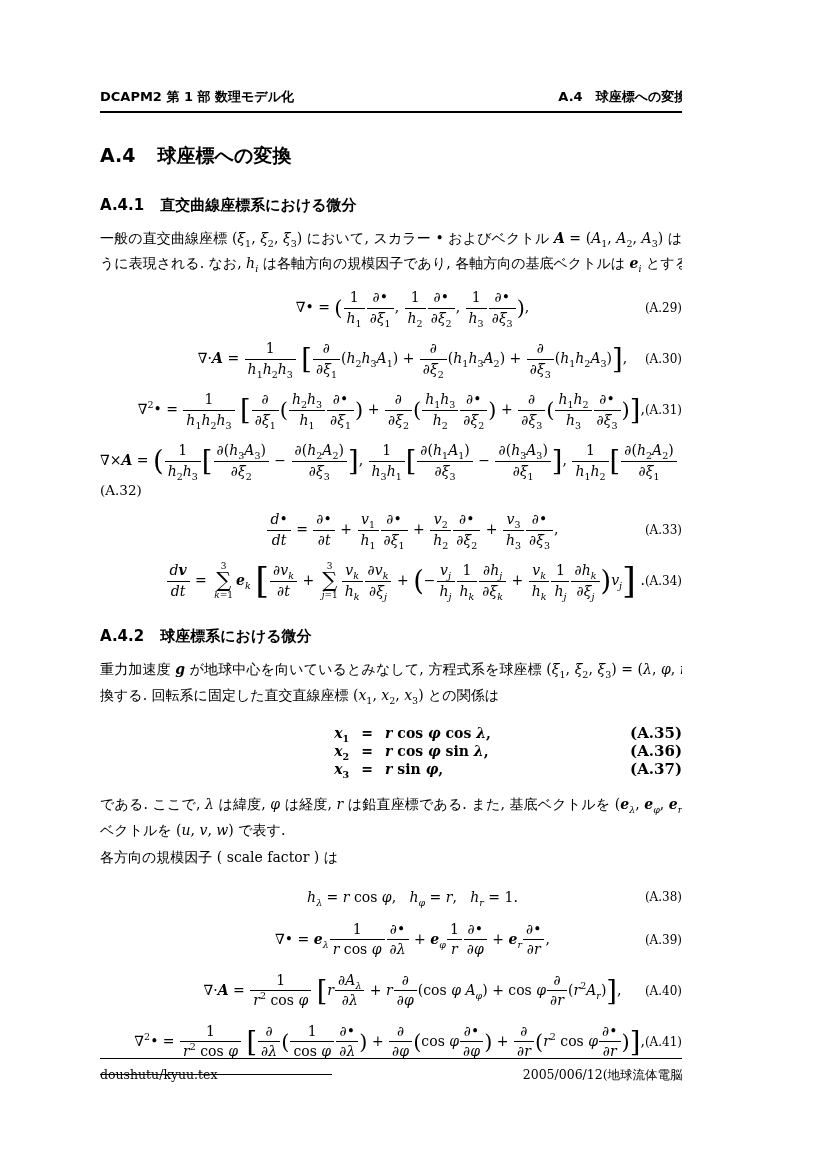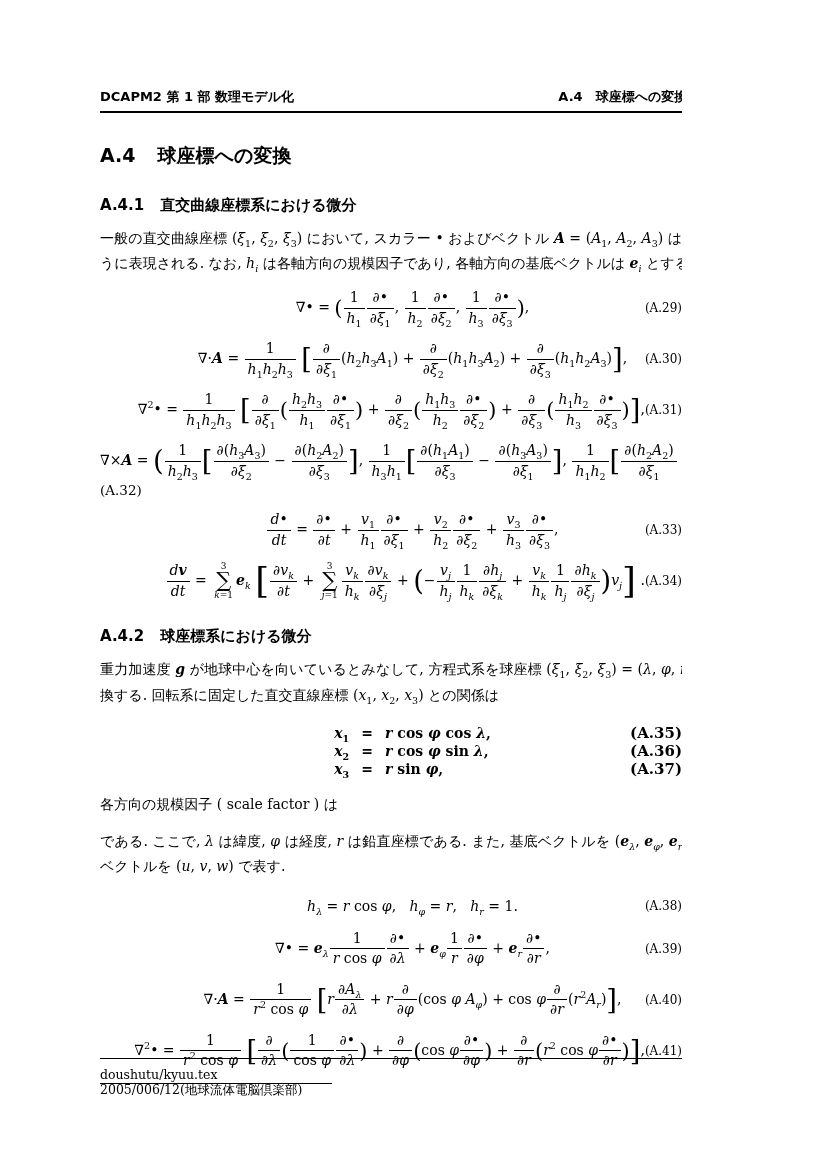--- a/index.html
+++ b/index.html
@@ -44,21 +44,21 @@
   .c-rel{justify-self:center;}
   .c-rhs{justify-self:start;}
   .c-tag{justify-self:end;padding-right:43px;font-size:15px;text-align:right;}
   
   .fnrule{width:232px;height:1px;background:#000;margin-top:10px;}
   .fn{font-size:11.5px;line-height:1.35;margin-left:18px;}
   .fn:first-of-type{margin-top:3px;}
   
   .footerblock{position:absolute;left:100px;top:1058px;width:625px;}
   .ftrule{height:1px;background:#000;}
-  .ftrow{display:flex;justify-content:space-between;margin-top:8px;font-size:12.5px;flex-direction:column;}
+  .ftrow{display:flex;justify-content:space-between;margin-top:8px;font-size:12.5px;}
 </style>
 </head>
 <body>
 
 <div class="page">
   <div class="content">
 
     <div class="hdr">
       <span>DCAPM2 第 1 部 数理モデル化</span>
       <span>
@@ -132,22 +132,22 @@
       <span class="c-rhs"><i>r</i> cos <i>φ</i> sin <i>λ</i>,</span>
       <span class="c-tag">(A.36)</span>
 
       <span></span>
       <span class="c-lhs"><i>x</i><sub>3</sub></span>
       <span class="c-rel">=</span>
       <span class="c-rhs"><i>r</i> sin <i>φ</i>,</span>
       <span class="c-tag">(A.37)</span>
     </div>
 
+    <p class="p">である. ここで, <i>λ</i> は緯度, <i>φ</i> は経度, <i>r</i> は鉛直座標である. また, 基底ベクトルを (<b><i>e</i></b><sub><i>λ</i></sub>, <b><i>e</i></b><sub><i>φ</i></sub>, <b><i>e</i></b><sub><i>r</i></sub>), 速度ベクトルを (<i>u</i>, <i>v</i>, <i>w</i>) で表す.</p>
     <p class="p" style="margin-top:2px">各方向の規模因子 ( scale factor ) は</p>
-    <p class="p">である. ここで, <i>λ</i> は緯度, <i>φ</i> は経度, <i>r</i> は鉛直座標である. また, 基底ベクトルを (<b><i>e</i></b><sub><i>λ</i></sub>, <b><i>e</i></b><sub><i>φ</i></sub>, <b><i>e</i></b><sub><i>r</i></sub>), 速度ベクトルを (<i>u</i>, <i>v</i>, <i>w</i>) で表す.</p>
 
     <div class="eqrow math" style="margin:18px 0 16px">
       <span class="eqbody"><i>h</i><sub><i>λ</i></sub> = <i>r</i> cos <i>φ</i>,&nbsp;&nbsp;&nbsp;<i>h</i><sub><i>φ</i></sub> = <i>r</i>,&nbsp;&nbsp;&nbsp;<i>h</i><sub><i>r</i></sub> = 1.</span>
       <span class="eqtag">(A.38)</span>
     </div>
 
 
     <div class="eqrow math" style="">
       <span class="eqbody">∇• = <b><i>e</i></b><sub><i>λ</i></sub><span class="fr"><span class="nu">1</span><span class="de"><i>r</i> cos <i>φ</i></span></span><span class="fr"><span class="nu">∂•</span><span class="de">∂<i>λ</i></span></span> + <b><i>e</i></b><sub><i>φ</i></sub><span class="fr"><span class="nu">1</span><span class="de"><i>r</i></span></span><span class="fr"><span class="nu">∂•</span><span class="de">∂<i>φ</i></span></span> + <b><i>e</i></b><sub><i>r</i></sub><span class="fr"><span class="nu">∂•</span><span class="de">∂<i>r</i></span></span>,</span>
       <span class="eqtag">(A.39)</span>

